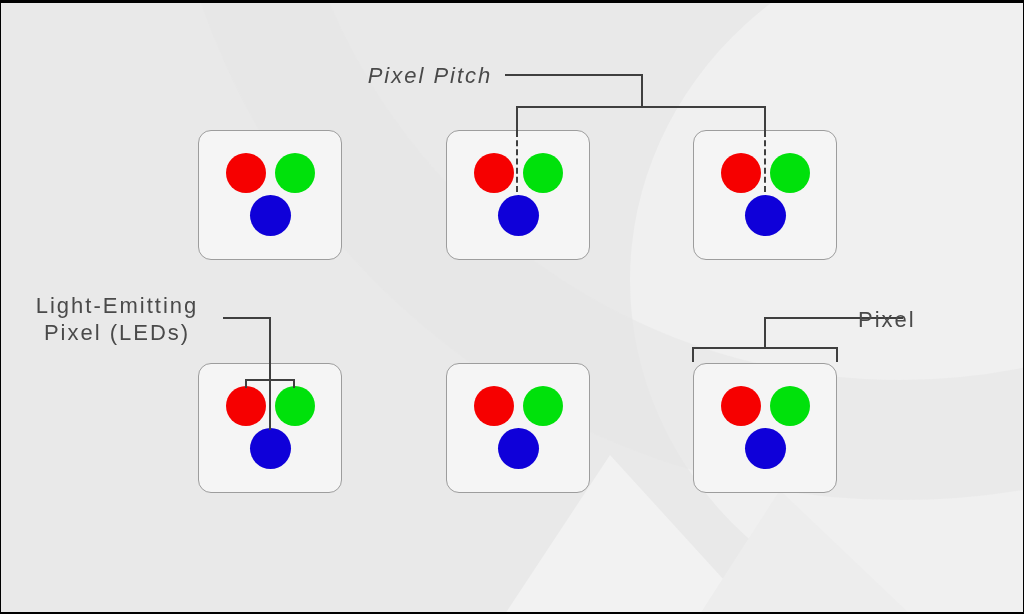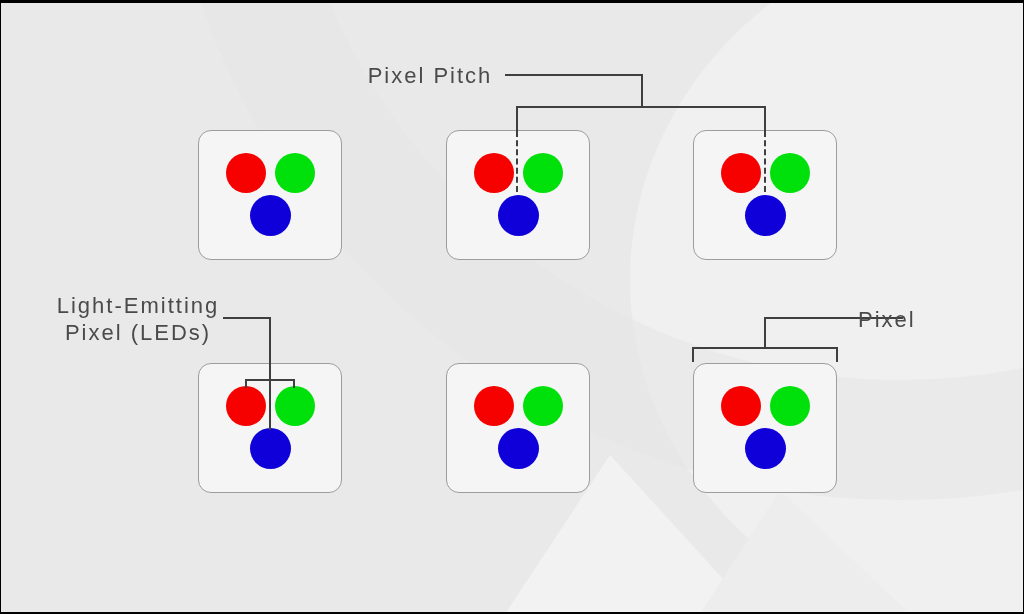--- a/index.html
+++ b/index.html
@@ -54,22 +54,22 @@
   
   #led-line-h{left:223px;top:317px;width:48px;height:2px;}
   #led-line-v{left:269px;top:317px;width:2px;height:113px;}
   #led-bracket{left:245px;top:379px;width:50px;height:9px;}
   
   .lbl{
     position:absolute;z-index:3;color:var(--text,#4a4a4a);
     font-size:22px;line-height:27px;letter-spacing:2px;
     text-align:center;white-space:nowrap;
   }
-  #pixel-pitch-label{left:356px;top:62px;width:148px;}
-  #led-label{left:40px;top:292px;width:196px;}
+  #pixel-pitch-label{left:356px;top:62px;width:148px;font-style:italic;}
+  #led-label{left:19px;top:292px;width:196px;}
   #pixel-label{left:858px;top:306px;text-align:right;}
 </style>
 </head>
 <body>
 
 <div id="stage" style="--background: #e9e9e9; --watermark: #f0f0f0; --frame: #000000; --text: #4a4a4a; --line: #3f3f3f; --square-fill: #f5f5f5; --square-border: #9d9d9d; --led-red: #f60000; --led-green: #00e10b; --led-blue: #0f00d9;">
 
   <div class="wm" id="wm-blob"></div>
   <div class="wm" id="wm-ring1"></div>
   <div class="wm" id="wm-ring2"></div>

